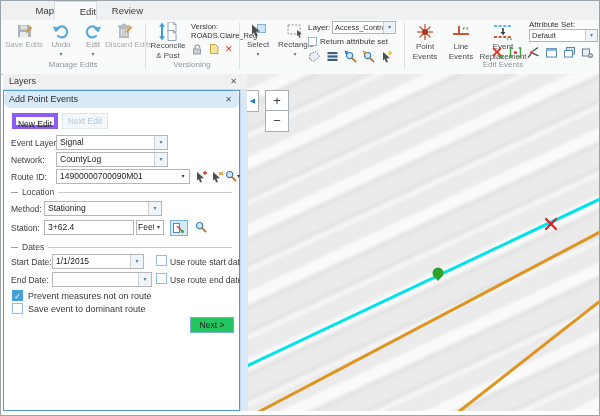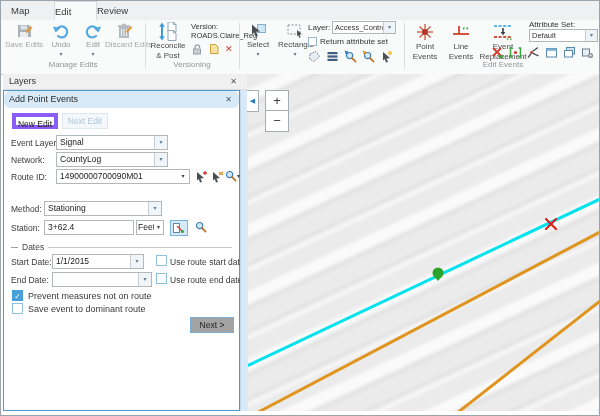--- a/index.html
+++ b/index.html
@@ -2,21 +2,21 @@
 <html><head>
 <meta charset="utf-8">
 <style>
   html,body{margin:0;padding:0;background:#e8e8e8;}
   .win{position:relative;width:600px;height:416px;margin:0 auto;background:#fff;
        border:1px solid #9aa3aa;box-sizing:border-box;overflow:hidden;
        font-family:"Liberation Sans","DejaVu Sans",sans-serif;color:#333;}
   .abs{position:absolute;}
   
   .tabstrip{position:absolute;left:0;top:0;right:0;height:19px;background:#eef0f2;border-bottom:1px solid #d6dade;display:flex;}
-  .tab{height:19px;line-height:19px;text-align:left;font-size:9.5px;color:#3a3a3a;}
+  .tab{height:19px;line-height:19px;text-align:right;font-size:9.5px;color:#3a3a3a;}
   .tab.active{background:#f9fafa;border:1px solid #d6dade;border-bottom:1px solid #f9fafa;box-sizing:border-box;}
   .ribbon{position:absolute;left:0;top:19px;right:0;height:54px;background:#f9fafa;border-bottom:1px solid #c7ccd0;}
   .rbtn{position:absolute;top:2px;text-align:center;cursor:default;}
   .rbtn svg{display:block;margin:0 auto;}
   .blabel{font-size:8px;line-height:8.5px;color:#4a4a4a;margin-top:1px;white-space:nowrap;}
   .dis .blabel{color:#a8a8a8;text-align:center;}
   .bcaret{font-size:6px;color:#6b7c89;line-height:6px;margin-top:1px;}
   .glabel{position:absolute;top:40px;font-size:8px;color:#8f969b;text-align:center;white-space:nowrap;}
   .gsep{position:absolute;top:3px;height:46px;width:1px;background:#dcdfe2;}
   .rsmall{font-size:7.5px;color:#333;line-height:9px;white-space:nowrap;}
@@ -38,21 +38,21 @@
   .combo{position:absolute;height:15px;background:#fff;border:1px solid #b4b7ba;box-sizing:border-box;display:flex;}
   .combo .cval{flex:1;font-size:8.5px;line-height:13px;padding:0 3px;color:#222;overflow:hidden;white-space:nowrap;}
   .combo .carr{width:12px;text-align:center;font-size:6px;line-height:13px;color:#5c7f9d;background:#f0f5f9;border-left:1px solid #c9cdd1;}
   .combo .carr.plain{background:#fff;border-left:0;color:#444;}
   .sect{position:absolute;left:7px;right:7px;display:flex;align-items:center;gap:4px;font-size:8.5px;color:#444;}
   .sect .sdash{width:7px;height:1px;background:#9d9d9d;}
   .sect .sline{flex:1;height:1px;background:#c9c9c9;}
   .cb{position:absolute;width:11px;height:11px;background:#fff;border:1px solid #8fbfe0;box-sizing:border-box;text-align:center;}
   .cb.on{background:#47a0da;border-color:#47a0da;color:#fff;font-size:8px;line-height:11px;}
   .cblab{position:absolute;font-size:8.5px;color:#3a3a3a;white-space:nowrap;}
-  .nextbtn{position:absolute;left:186px;top:226px;width:44px;height:16px;background:#a3a3a3;border:1px solid #79aed9;
+  .nextbtn{position:absolute;left:186px;top:226px;width:44px;height:16px;background:#22c55e;border:1px solid #79aed9;
            box-sizing:border-box;font-size:8.5px;text-align:center;line-height:14px;color:#222;cursor:default;}
   .pickbtn{position:absolute;width:18px;height:16px;background:#d6eaf9;border:1px solid #7ab4e0;box-sizing:border-box;}
   
   .splitter{position:absolute;left:239px;top:89px;width:7px;height:323px;background:#d9e9f7;border-left:1px solid #c2d8ea;}
   .ctab{position:absolute;left:246px;top:89px;width:12px;height:22px;background:#fff;border:1px solid #a9aeb3;border-left:0;
         box-sizing:border-box;text-align:center;font-size:7px;line-height:20px;color:#2a7cc2;cursor:default;}
   .map{position:absolute;left:246px;top:73px;width:353px;height:339px;background:#ebebeb;overflow:hidden;
        background-image:repeating-linear-gradient(155deg,
          rgba(255,255,255,0) 0px, rgba(255,255,255,0) 12px,
          rgba(255,255,255,.75) 17px, rgba(255,255,255,.75) 24px,
@@ -330,20 +330,25 @@
     </svg>
     <svg class="abs" style="left:206px;top:79px" width="14" height="14" viewBox="0 0 14 14">
       <use href="#i-cursor" xlink:href="#i-cursor" x="1" y="1" width="12" height="12"></use>
       <path d="M9 2 l4 3 M13 2 l-4 3" stroke="#e0912a" stroke-width="1.3"></path>
     </svg>
     <svg class="abs" style="left:221px;top:79px" width="12" height="12" viewBox="0 0 12 12">
       <use href="#i-mag" xlink:href="#i-mag" width="12" height="12"></use>
     </svg>
     <span class="abs" style="left:233px;top:81px;font-size:6px;color:#444">▾</span>
 
+    <div class="sect" style="top:96px">
+      <span class="sdash"></span>
+      <span>Location</span>
+      <span class="sline"></span>
+    </div>
 
     <span class="flabel" style="left:7px;top:113px">Method:</span>
     <div class="combo" style="left:40px;top:110px;width:118px">
       <span class="cval">Stationing</span>
       <span class="carr">▾</span>
     </div>
 
     <span class="flabel" style="left:7px;top:132px">Station:</span>
     <div class="combo" style="left:40px;top:129px;width:90px">
       <span class="cval">3+62.4</span>

